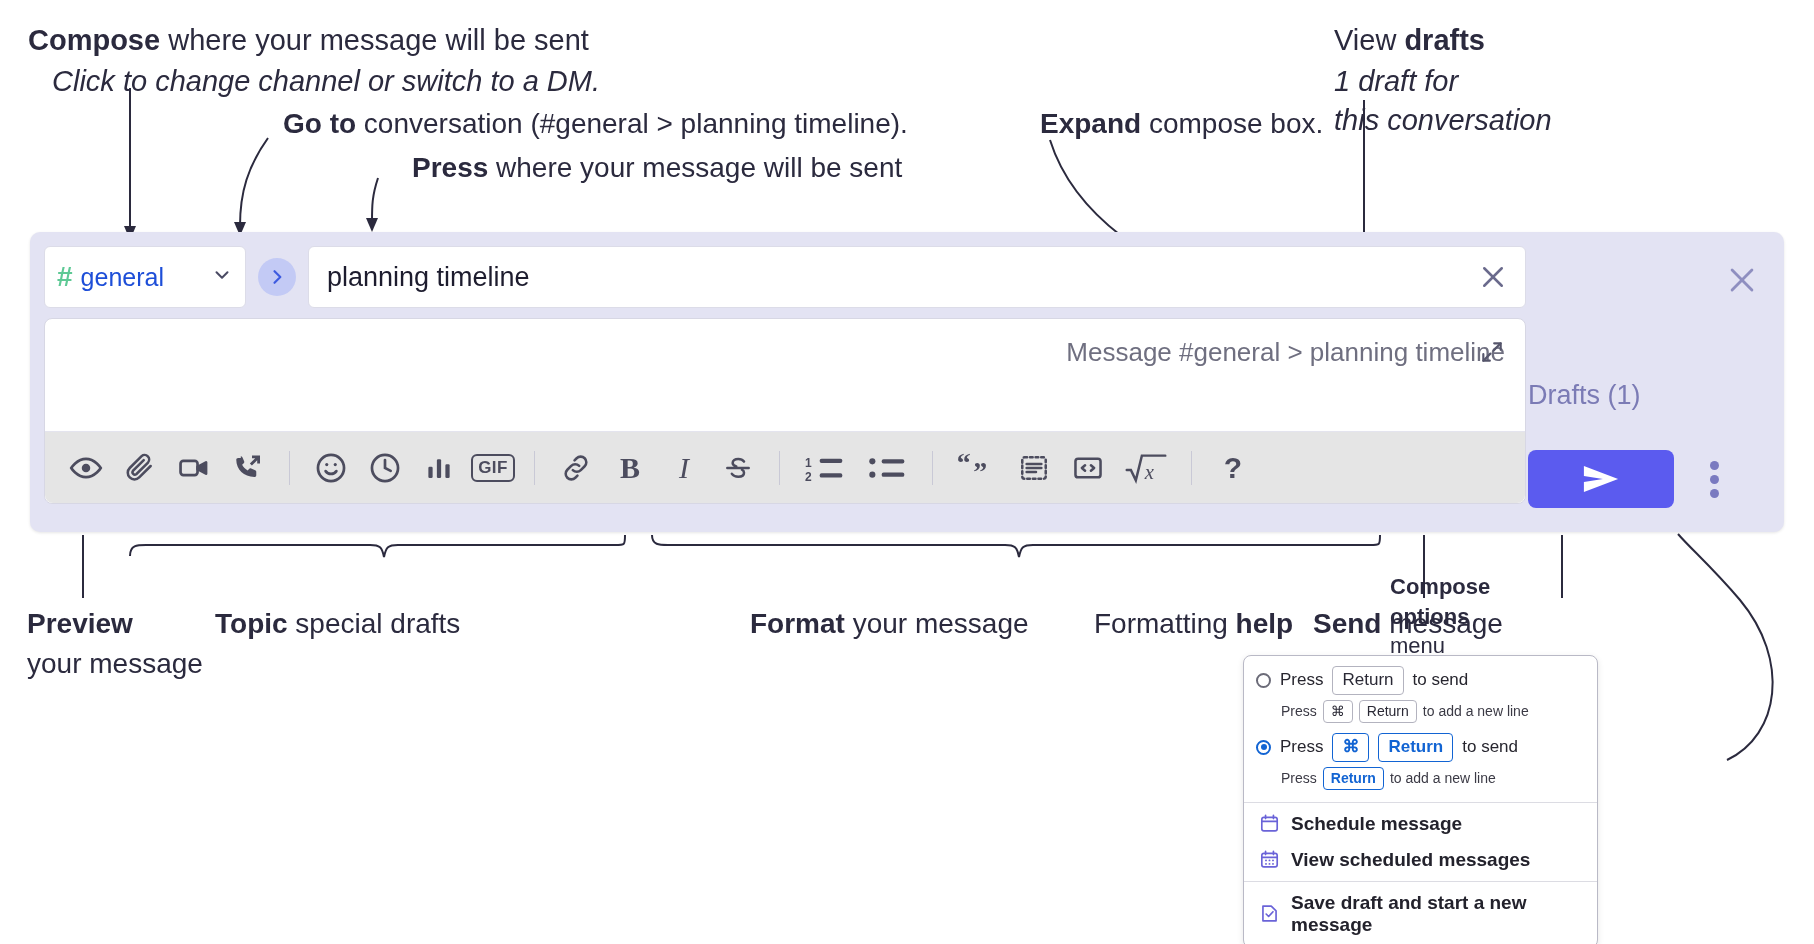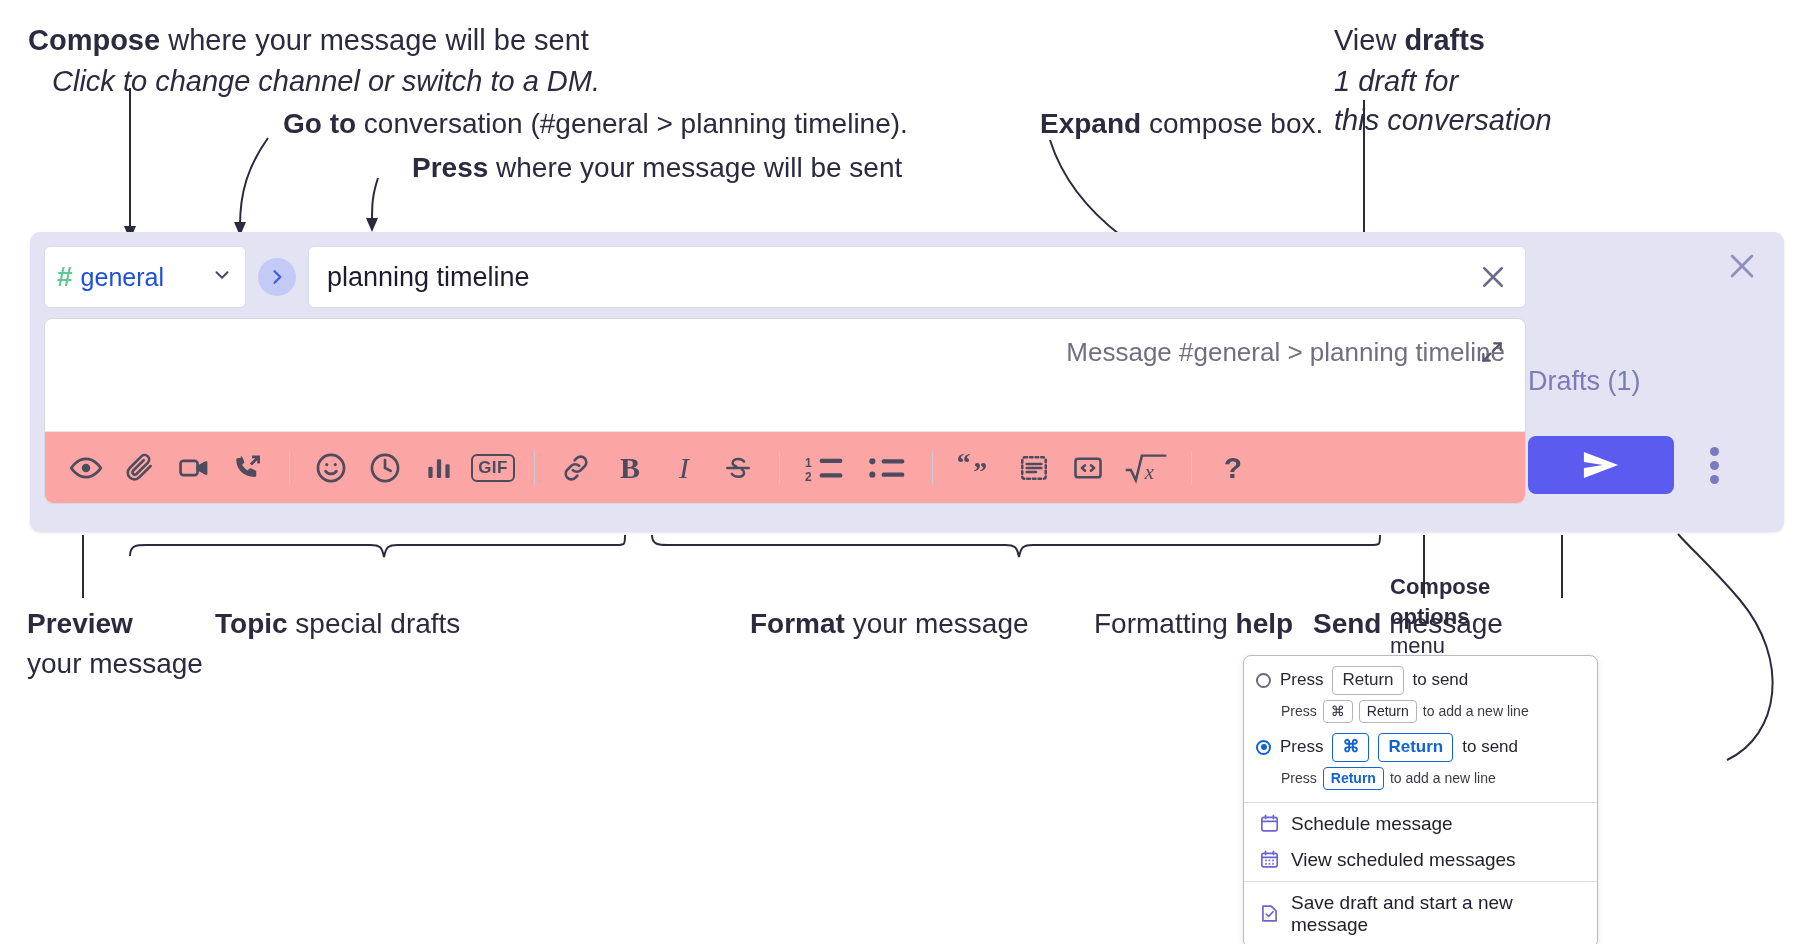--- a/index.html
+++ b/index.html
@@ -52,34 +52,34 @@
     border:1px solid #d7d7e4; border-radius:8px; position:relative;
     display:flex; flex-direction:column;
   }
   #message-placeholder {
     padding:18px 20px 0 20px; font-size:26px; color:#6f6f80;text-align:right;
   }
   #expand-btn { position:absolute; right:16px; top:16px; width:34px; height:34px;
     display:flex; align-items:center; justify-content:center; cursor:pointer; }
 
   #toolbar {
-    margin-top:auto; height:72px; background:#fca5a5;
+    margin-top:auto; height:72px; background:#e5e5e5;
     border-top:1px solid #e4e4ee; border-radius:0 0 8px 8px;
     display:flex; align-items:center; padding:0 14px; gap:0;
   }
   .tb { width:54px; height:54px; display:flex; align-items:center; justify-content:center;
         cursor:pointer; color:#4c4c5e; flex:none; }
   .tb-sep { width:1px; height:34px; background:#c9c9d6; margin:0 14px; flex:none; }
   .gifbox { border:2px solid #4c4c5e; border-radius:6px; font-size:17px;
             font-weight:700; padding:2px 5px; letter-spacing:.4px; }
   .boldg { font-family:"Liberation Serif", serif; font-size:30px; font-weight:700; }
   .italg { font-family:"Liberation Serif", serif; font-size:30px; font-style:italic; }
   .qmark { font-size:30px; font-weight:700; }
 
-  #right-panel { position:absolute; right:0; top:0; width:258px; height:352px;text-align:right; }
+  #right-panel { position:absolute; right:0; top:14px; width:258px; height:352px;text-align:right; }
   #close-widget { position:absolute; right:22px; top:14px; width:40px; height:40px;
     display:flex; align-items:center; justify-content:center; cursor:pointer; }
   #drafts-link { position:absolute; left:2px; top:134px; font-size:27px;
     color:#7b7bb5; cursor:pointer; }
   #send-button { position:absolute; left:2px; top:204px; width:146px; height:58px;
     background:#5b5bef; border-radius:8px; display:flex; align-items:center;
     justify-content:center; cursor:pointer; }
   #overflow-menu-btn { position:absolute; left:168px; top:210px; width:40px; height:46px;
     display:flex; flex-direction:column; align-items:center; justify-content:center;
     gap:5px; cursor:pointer; }
@@ -100,21 +100,21 @@
   .radio.on::after { content:""; position:absolute; inset:2.5px; border-radius:50%;
                      background:#1264d3; }
   .sub-row { display:flex; align-items:center; gap:6px; font-size:14px;
              color:#3b3a45; margin:5px 0 10px 25px; }
   .key { border:1px solid #b3b3bf; border-radius:4px; padding:1px 7px;
          font-size:14px; color:#2a2935; background:#fff; line-height:1.35; }
   .key.big { font-size:17px; padding:2px 9px; }
   .key.blue { border-color:#1264d3; color:#1264d3; font-weight:700; }
   .menu-sep { height:1px; background:#dcdce3; }
   .menu-item { display:flex; align-items:center; gap:11px; padding:7px 14px;
-               font-size:19px; color:#23222c; cursor:pointer; }
+               font-size:19px; color:#23222c; cursor:pointer;font-weight:bold; }
   .menu-item .mi-icon { width:22px; height:22px; flex:none; color:#6a63d8;
                display:flex; align-items:center; justify-content:center; }
 </style>
 </head>
 <body>
 
 <div class="ann" style="left:28px; top:22px; font-size:29px;">
   <div><b>Compose</b><span> where your message will be sent</span></div>
   <div style="margin-top:4px;margin-left:24px;"><i>Click to change channel or switch to a DM.</i></div>
 </div>

